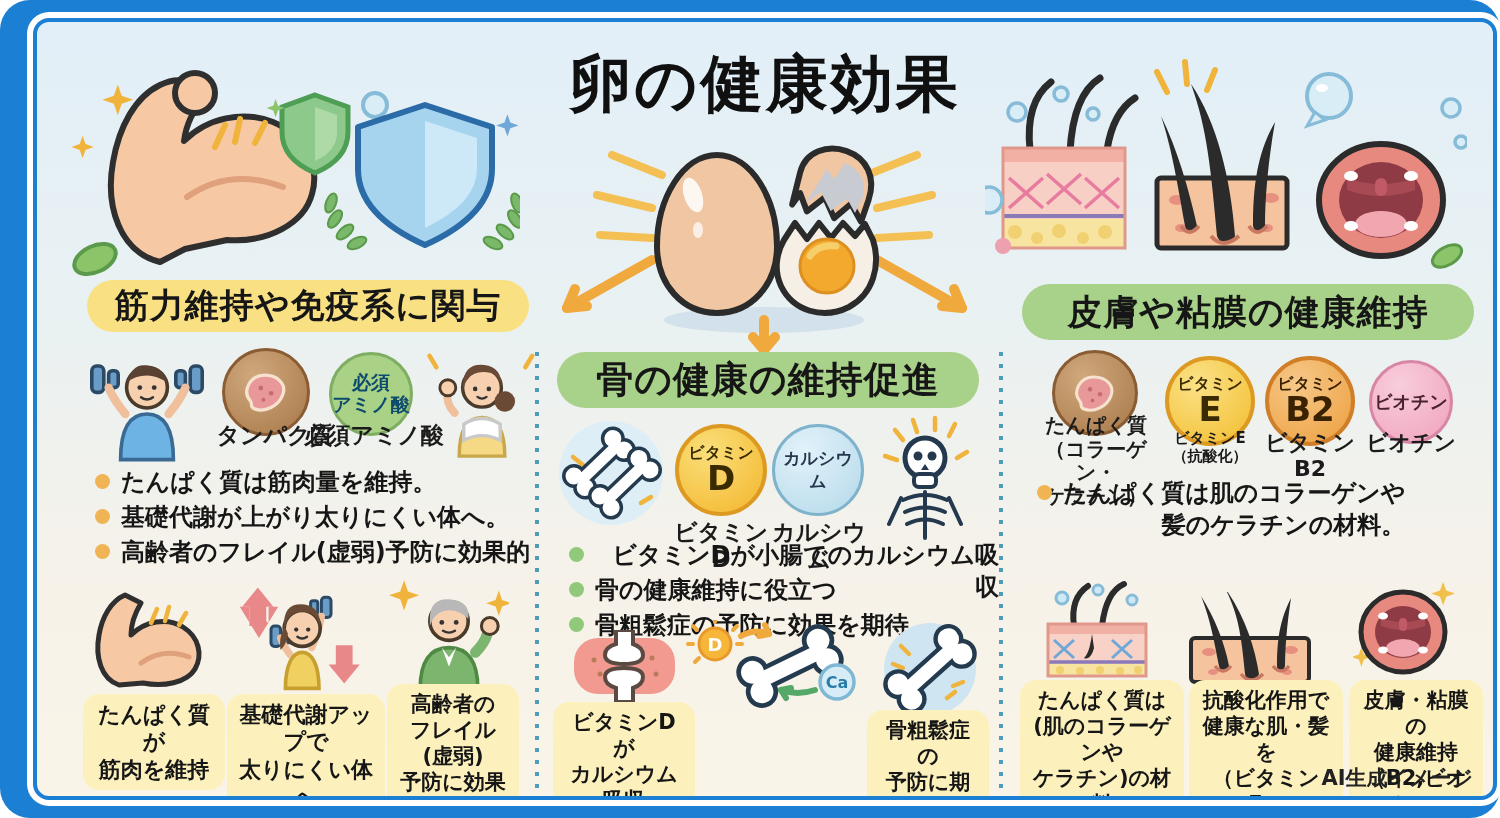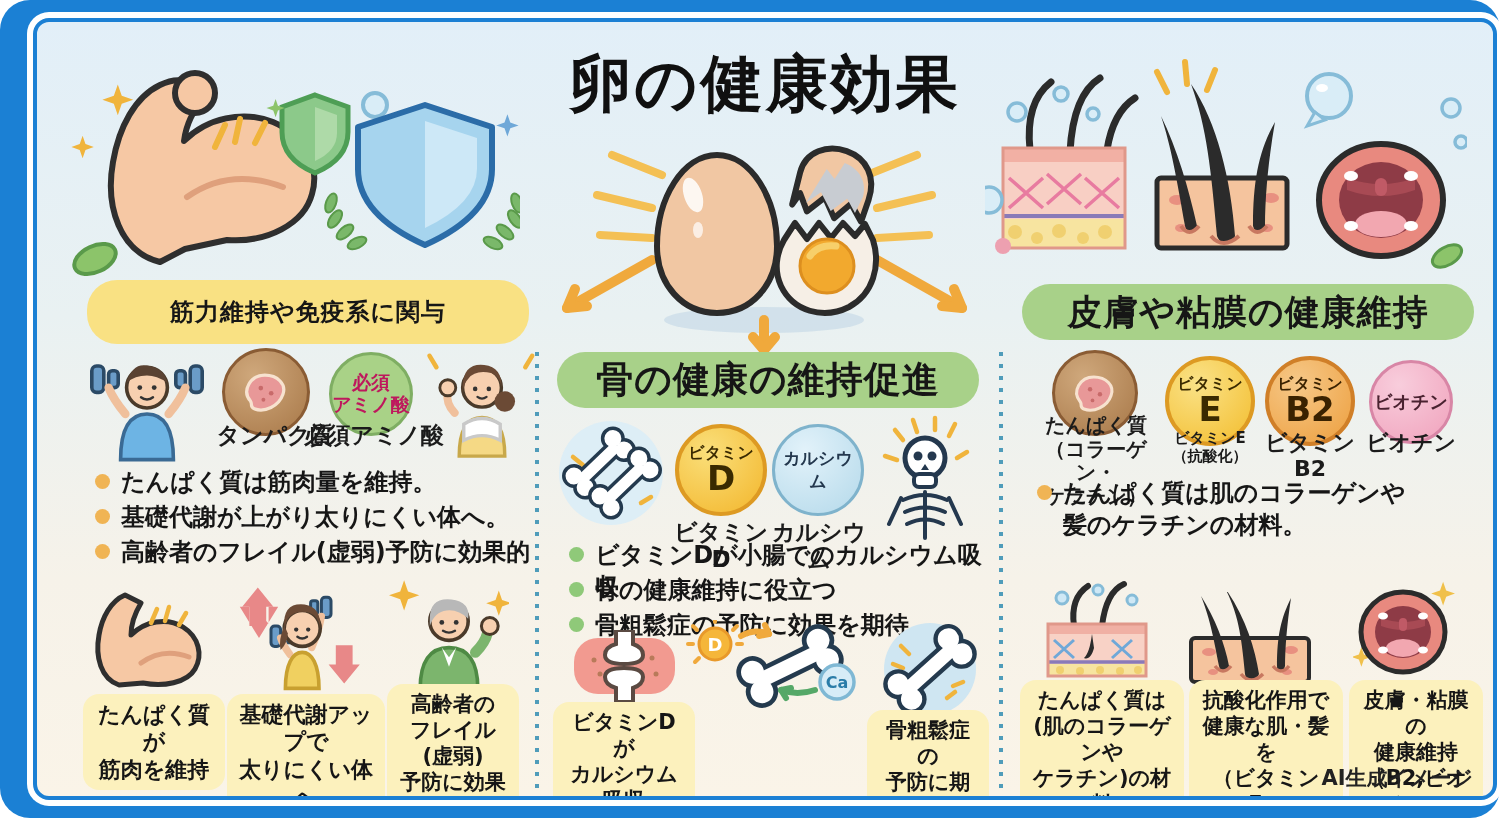--- a/index.html
+++ b/index.html
@@ -14,21 +14,21 @@
   .title{position:absolute;top:20px;left:0;width:100%;text-align:center;font-size:62px;font-weight:bold;color:#101010;letter-spacing:3px;}
   .pill{position:absolute;border-radius:30px;display:flex;align-items:center;justify-content:center;
     font-weight:bold;color:#161616;text-align:center;}
   .pill.yellow{background:#f9e183;}
   .pill.green{background:#a8d189;}
   .circle{position:absolute;border-radius:50%;display:flex;flex-direction:column;align-items:center;justify-content:center;
     text-align:center;font-weight:bold;box-sizing:border-box;}
   .c-top{font-size:16px;line-height:1.05;}
   .c-main{font-size:34px;line-height:1.0;}
   .clabel{position:absolute;text-align:center;font-weight:bold;font-size:22px;line-height:1.18;color:#1b1b1b;}
-  .bullet{position:absolute;display:flex;gap:11px;font-weight:bold;font-size:24px;color:#161616;line-height:1.35;}
+  .bullet{position:absolute;display:flex;gap:11px;font-weight:bold;font-size:24px;color:#161616;line-height:1.35;text-align:right;}
   .dot{width:15px;height:15px;border-radius:50%;margin-top:8px;flex:none;}
   .dot.orange{background:#f0b454;}
   .dot.green{background:#8fc979;}
   .caption{position:absolute;background:#fcf1bd;border-radius:16px;padding:7px 10px;text-align:center;
     font-weight:bold;font-size:22px;line-height:1.24;color:#161616;box-sizing:border-box;}
   .sep{position:absolute;width:4px;background-image:repeating-linear-gradient(180deg,#4f9cba 0,#4f9cba 4px,transparent 4px,transparent 12px);}
   .footer-note{position:absolute;font-size:21px;font-weight:bold;color:#222;}
 </style>
 </head>
 <body>
@@ -215,21 +215,21 @@
       <g fill="#d9edf7" stroke="#86bcd8" stroke-width="3.5">
         <circle cx="466" cy="58" r="9"></circle>
             <circle cx="476" cy="92" r="6"></circle>
       </g>
       <ellipse cx="462" cy="206" rx="16" ry="9" fill="#8cc46a" stroke="#5a9a4a" stroke-width="3" transform="rotate(-30 462 206)"></ellipse>
     </svg>
 
     <div class="sep" style="left:498px;top:330px;height:445px"></div>
     <div class="sep" style="left:962px;top:330px;height:445px"></div>
 
-    <div class="pill yellow" style="left:50px;top:258px;width:442px;height:64px;font-size:24px;letter-spacing:1px" data-bind="muscle.header">筋力維持や免疫系に関与</div>
+    <div class="pill yellow" style="left:50px;top:258px;width:442px;height:52px;font-size:34px;letter-spacing:1px" data-bind="muscle.header">筋力維持や免疫系に関与</div>
 
     <svg class="abs" style="left:50px;top:320px" width="120" height="120" viewBox="0 0 100 100">
       <g stroke="#2b4a66" stroke-width="3" fill="#6a9cc8">
         <rect x="4" y="20" width="10" height="22" rx="4"></rect>
             <rect x="18" y="24" width="8" height="14" rx="3"></rect>
         <rect x="86" y="20" width="10" height="22" rx="4"></rect>
             <rect x="74" y="24" width="8" height="14" rx="3"></rect>
       </g>
       <g stroke="#f0c09c" stroke-width="7" stroke-linecap="round">
         <path d="M32,60 Q22,48 18,38" fill="none"></path>
@@ -245,21 +245,21 @@
 
     <div class="circle" style="left:185px;top:326px;width:88px;height:88px;background:radial-gradient(circle at 35% 30%,#cfa87c,#a87848);border:3px solid #8a5c34">
       <svg width="52" height="44" viewBox="0 0 40 34">
         <path d="M8,24 C1,16 8,4 19,4 C29,4 36,11 33,19 C30,28 19,33 11,30 C7,28 10,27 8,24 Z" fill="#e89898" stroke="#f7e2cf" stroke-width="2.5"></path>
         <circle cx="16" cy="14" r="1.8" fill="#c86a6a"></circle>
             <circle cx="24" cy="18" r="1.8" fill="#c86a6a"></circle>
             <circle cx="18" cy="23" r="1.5" fill="#c86a6a"></circle>
       </svg>
     </div>
 
-    <div class="circle" style="left:292px;top:330px;width:84px;height:84px;background:#a9d287;border:3px solid #7fae63;font-size:19px;line-height:1.15;color:#be185d" data-bind="muscle.amino_circle">必須
+    <div class="circle" style="left:292px;top:330px;width:84px;height:84px;background:#a9d287;border:3px solid #7fae63;font-size:19px;line-height:1.15;color:#0c4a6e" data-bind="muscle.amino_circle">必須
 アミノ酸</div>
 
     <svg class="abs" style="left:388px;top:320px" width="114" height="120" viewBox="0 0 100 105">
       <path d="M30,100 C30,76 38,66 50,66 C62,66 70,76 70,100 Z" fill="#f5d985" stroke="#c8a84a" stroke-width="3"></path>
       <path d="M34,72 Q50,62 66,72 L66,86 Q50,78 34,86 Z" fill="#ffffff" stroke="#c9c9c9" stroke-width="3"></path>
       <path d="M26,62 Q18,54 20,44" stroke="#f0c09c" stroke-width="7" fill="none" stroke-linecap="round"></path>
       <circle cx="20" cy="40" r="7" fill="#f7d0b0" stroke="#4a3a2a" stroke-width="2.5"></circle>
       <circle cx="50" cy="40" r="17" fill="#f7d0b0" stroke="#4a3a2a" stroke-width="3"></circle>
       <path d="M33,38 Q34,18 52,20 Q68,22 67,40 Q66,30 58,27 Q44,24 38,32 Q34,36 33,44 Z" fill="#6b4a35"></path>
       <circle cx="70" cy="52" r="9" fill="#6b4a35"></circle>

